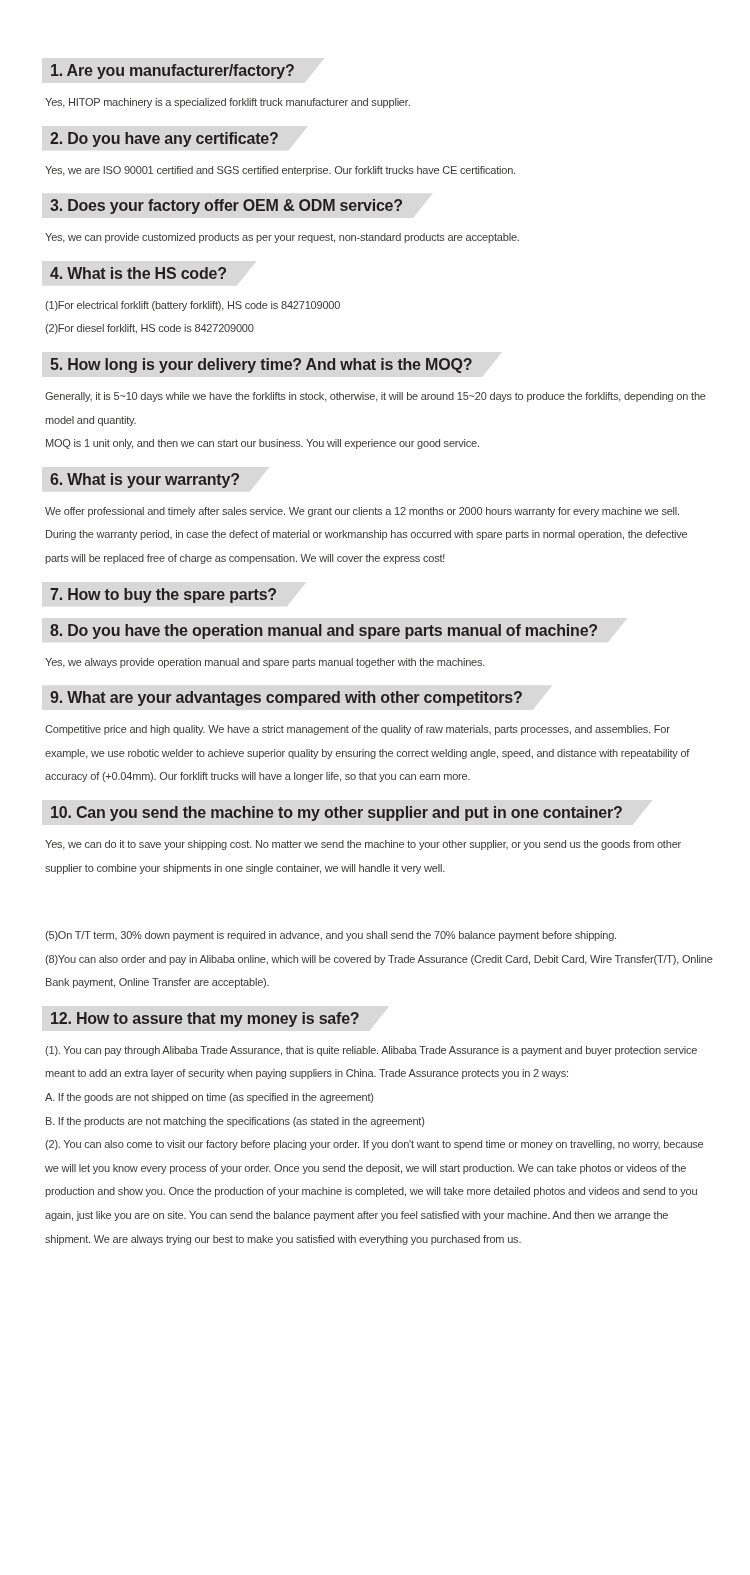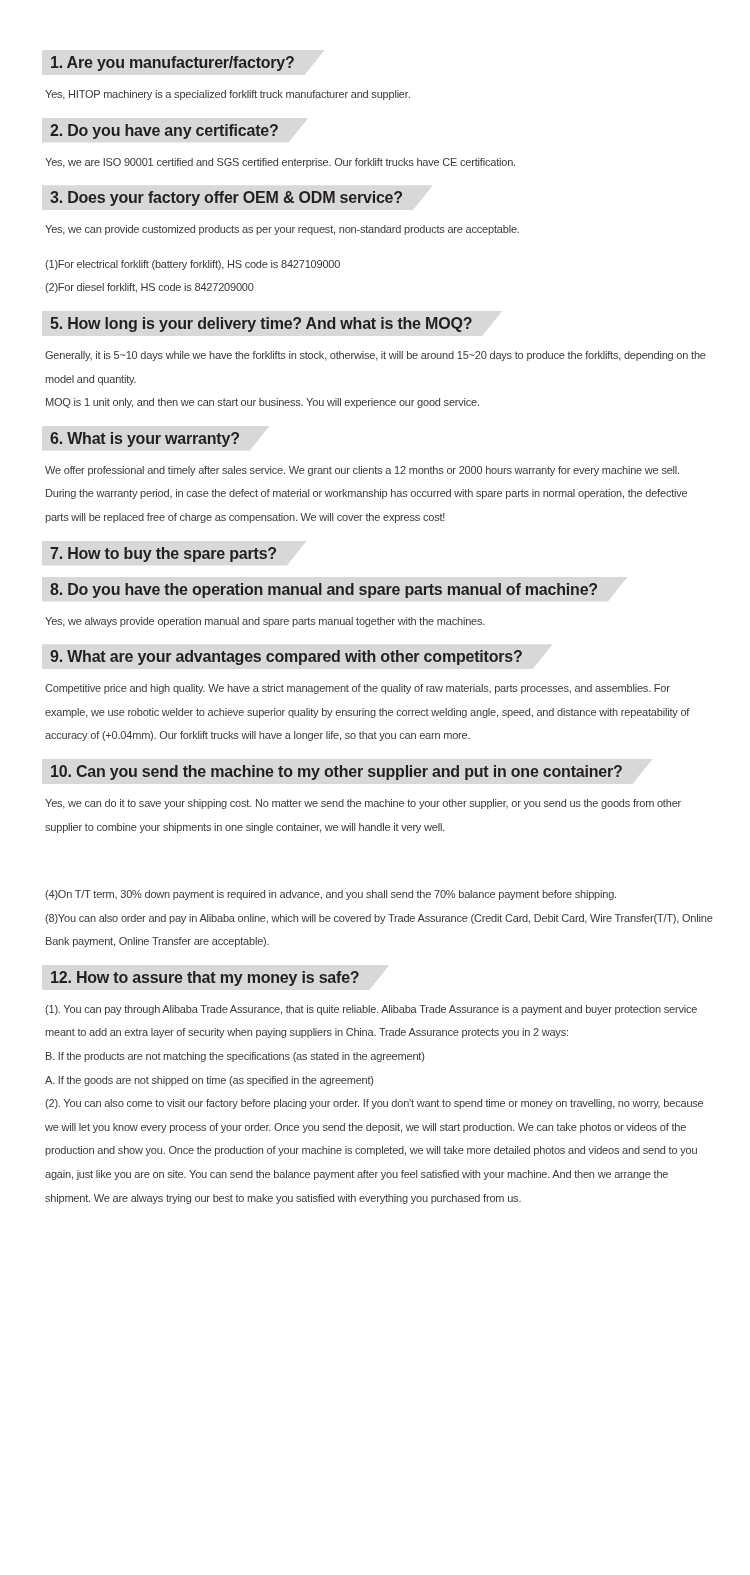--- a/index.html
+++ b/index.html
@@ -19,20 +19,21 @@
     padding: 50px 38px 20px 37px;
   }
   .faq-item {
     margin-bottom: 11px;
   }
   .q-row {
     display: flex;
     align-items: flex-end;
     height: 25px;
     margin-bottom: 8px;
+    margin-top: 8px;
   }
   .red-bar {
     width: 5px;
     flex: 0 0 5px;
     background: var(--accent, #c9222a);
   }
   .q-banner {
     display: inline-flex;
     align-items: center;
     background: var(--banner-bg, #d8d8d8);
@@ -91,20 +92,26 @@
       <span class="q-banner">
         <span>3. Does your factory offer OEM &amp; ODM service?</span>
       </span>
     </div>
     <div class="answer">
         <p>Yes, we can provide customized products as per your request, non-standard products are acceptable.</p>
       </div>
   </div>
 
   <div class="faq-item">
+    <div class="q-row">
+      <span class="red-bar"></span>
+      <span class="q-banner">
+        <span>4. What is the HS code?</span>
+      </span>
+    </div>
     <div class="answer">
         <p>(1)For electrical forklift (battery forklift), HS code is 8427109000</p>
         <p>(2)For diesel forklift, HS code is 8427209000</p>
       </div>
   </div>
 
   <div class="faq-item">
     <div class="q-row">
       <span class="red-bar"></span>
       <span class="q-banner">
@@ -172,32 +179,32 @@
     <div class="answer">
         <p>Yes, we can do it to save your shipping cost. No matter we send the machine to your other supplier, or you send us the goods from other supplier to combine your shipments in one single container, we will handle it very well.</p>
       </div>
   </div>
 
   <div class="faq-item">
     <div class="q-row">
       <span class="red-bar"></span>
     </div>
     <div class="answer">
-        <p>(4)On T/T term, 30% down payment is required in advance, and you shall send the 70% balance payment before shipping.</p>
+        <p>(5)On T/T term, 30% down payment is required in advance, and you shall send the 70% balance payment before shipping.</p>
         <p>(8)You can also order and pay in Alibaba online, which will be covered by Trade Assurance (Credit Card, Debit Card, Wire Transfer(T/T), Online Bank payment, Online Transfer are acceptable).</p>
       </div>
   </div>
 
   <div class="faq-item">
     <div class="q-row">
       <span class="red-bar"></span>
       <span class="q-banner">
         <span>12. How to assure that my money is safe?</span>
       </span>
     </div>
     <div class="answer">
         <p>(1). You can pay through Alibaba Trade Assurance, that is quite reliable. Alibaba Trade Assurance is a payment and buyer protection service meant to add an extra layer of security when paying suppliers in China. Trade Assurance protects you in 2 ways:</p>
+        <p>A. If the goods are not shipped on time (as specified in the agreement)</p>
         <p>B. If the products are not matching the specifications (as stated in the agreement)</p>
-        <p>A. If the goods are not shipped on time (as specified in the agreement)</p>
         <p>(2). You can also come to visit our factory before placing your order. If you don't want to spend time or money on travelling, no worry, because we will let you know every process of your order. Once you send the deposit, we will start production. We can take photos or videos of the production and show you. Once the production of your machine is completed, we will take more detailed photos and videos and send to you again, just like you are on site. You can send the balance payment after you feel satisfied with your machine. And then we arrange the shipment. We are always trying our best to make you satisfied with everything you purchased from us.</p>
       </div>
   </div>
 </div>
 
 </body></html>

